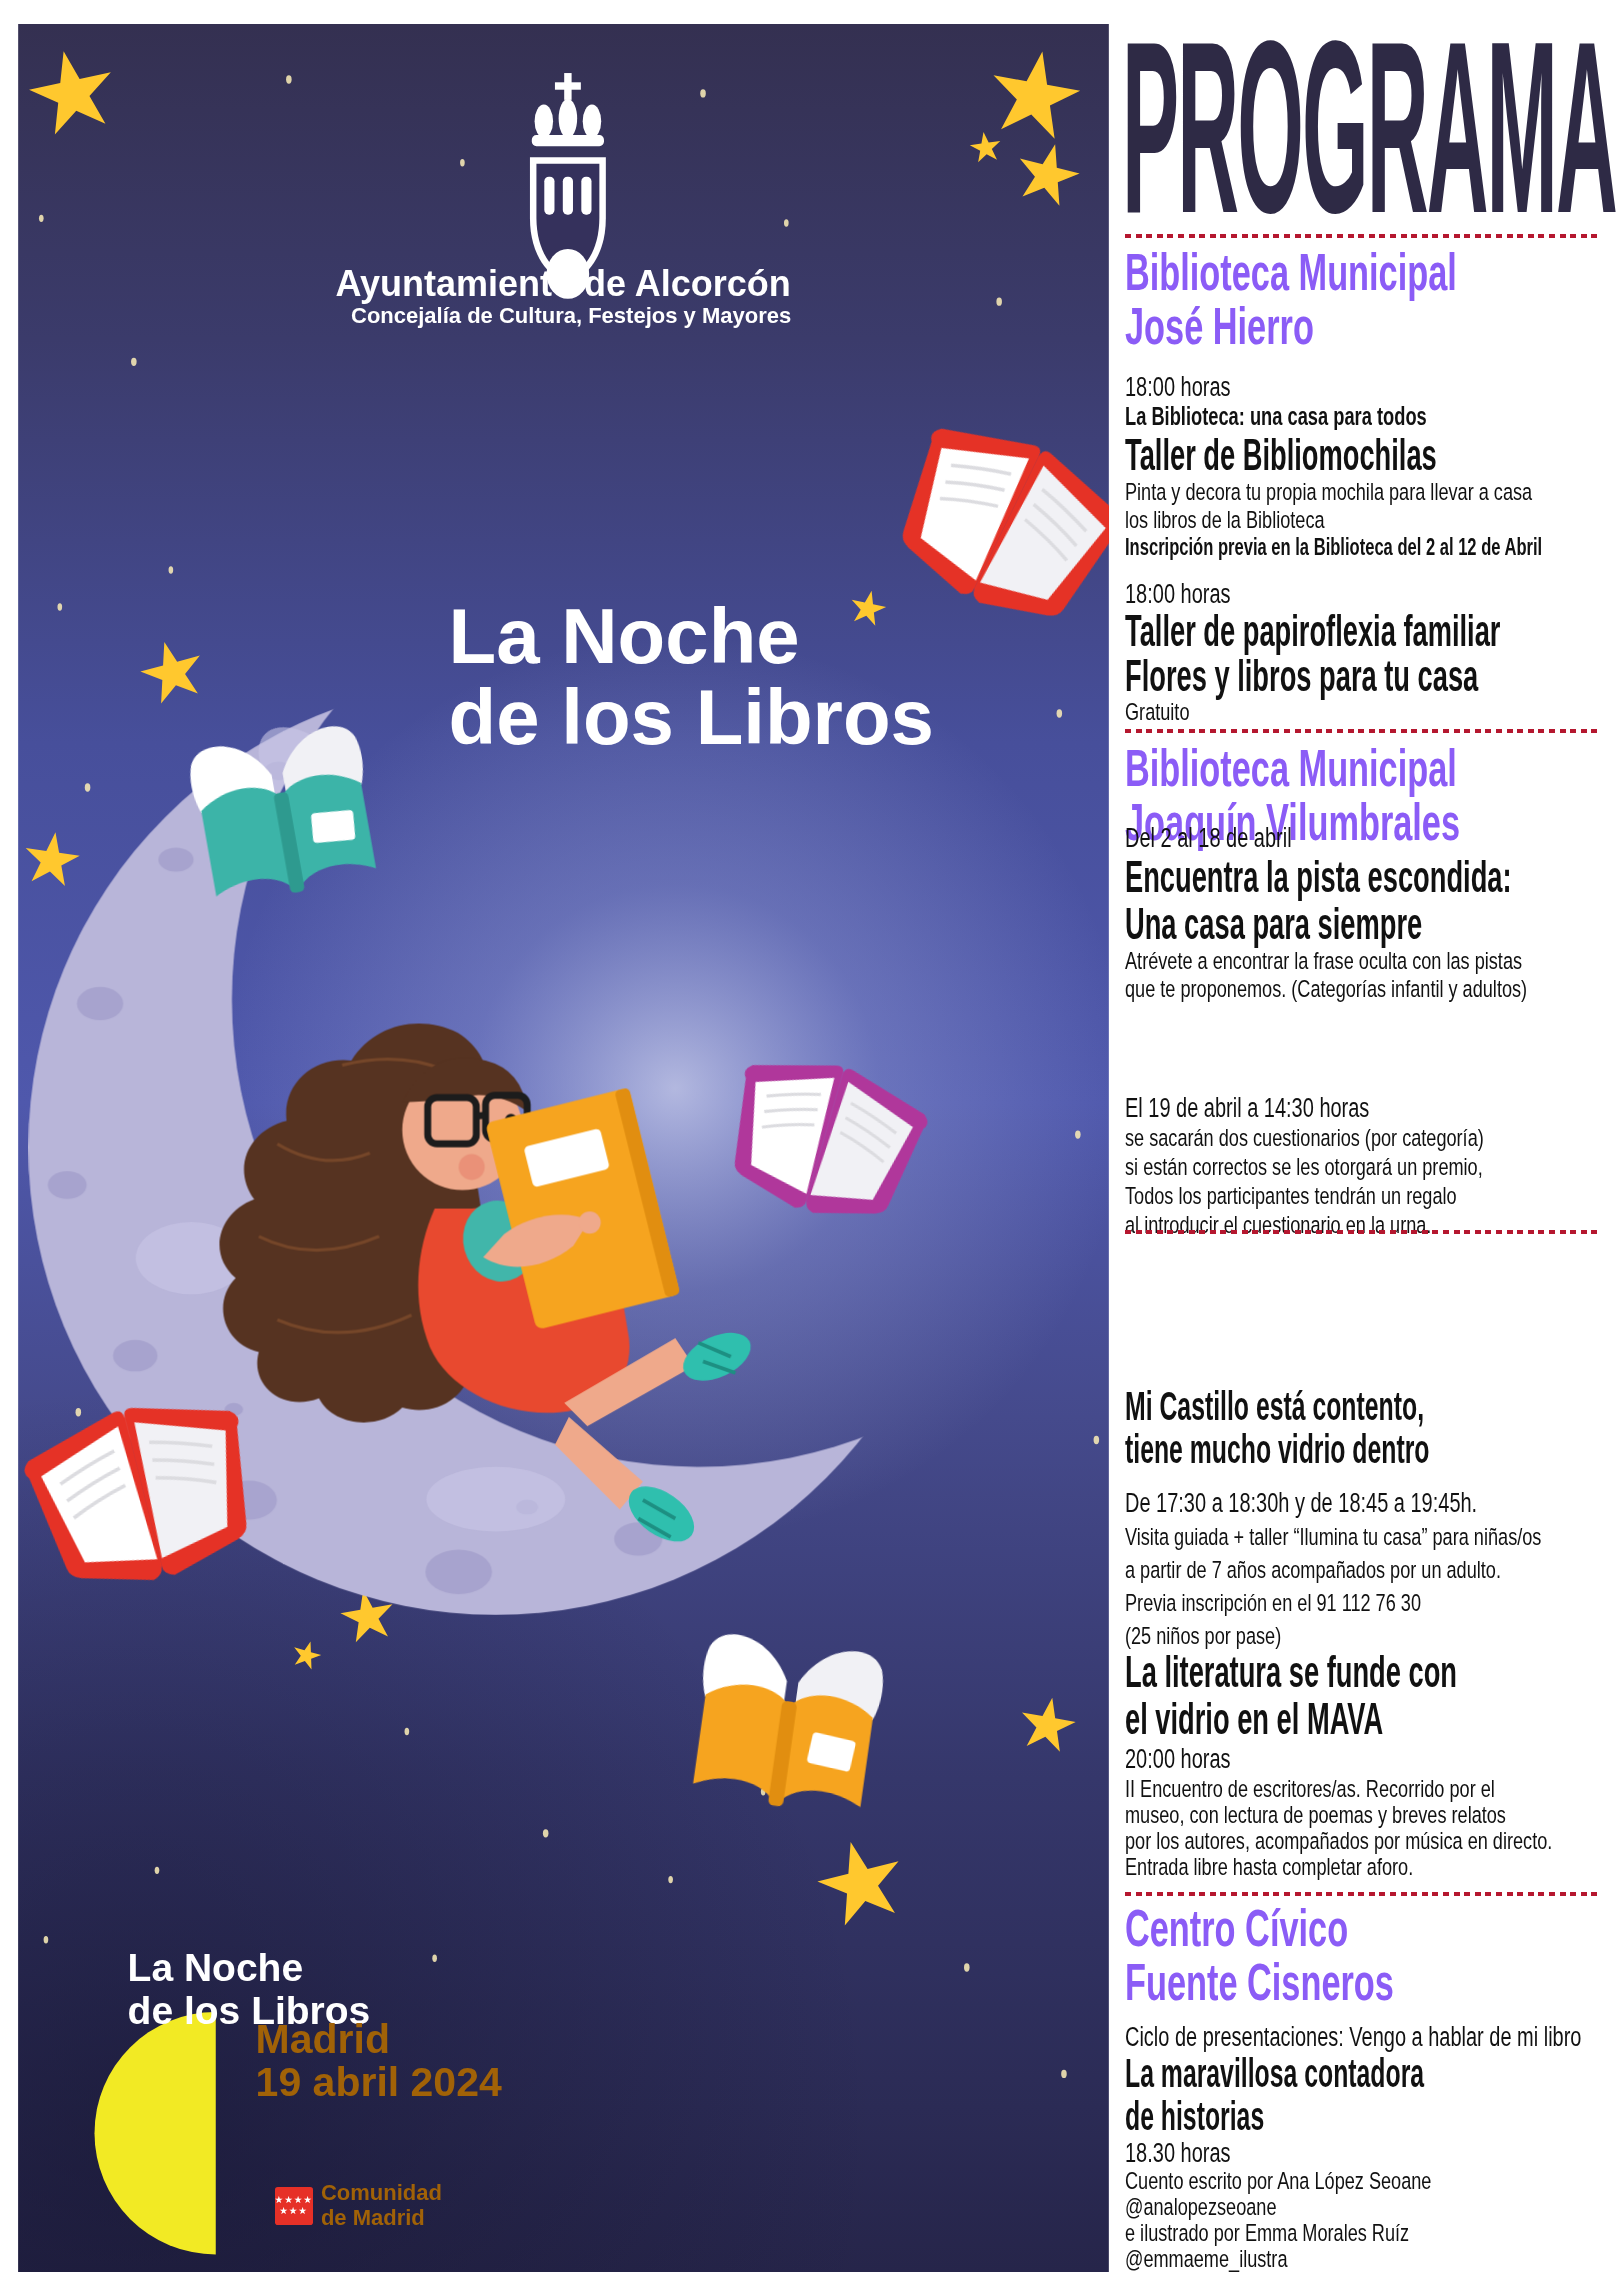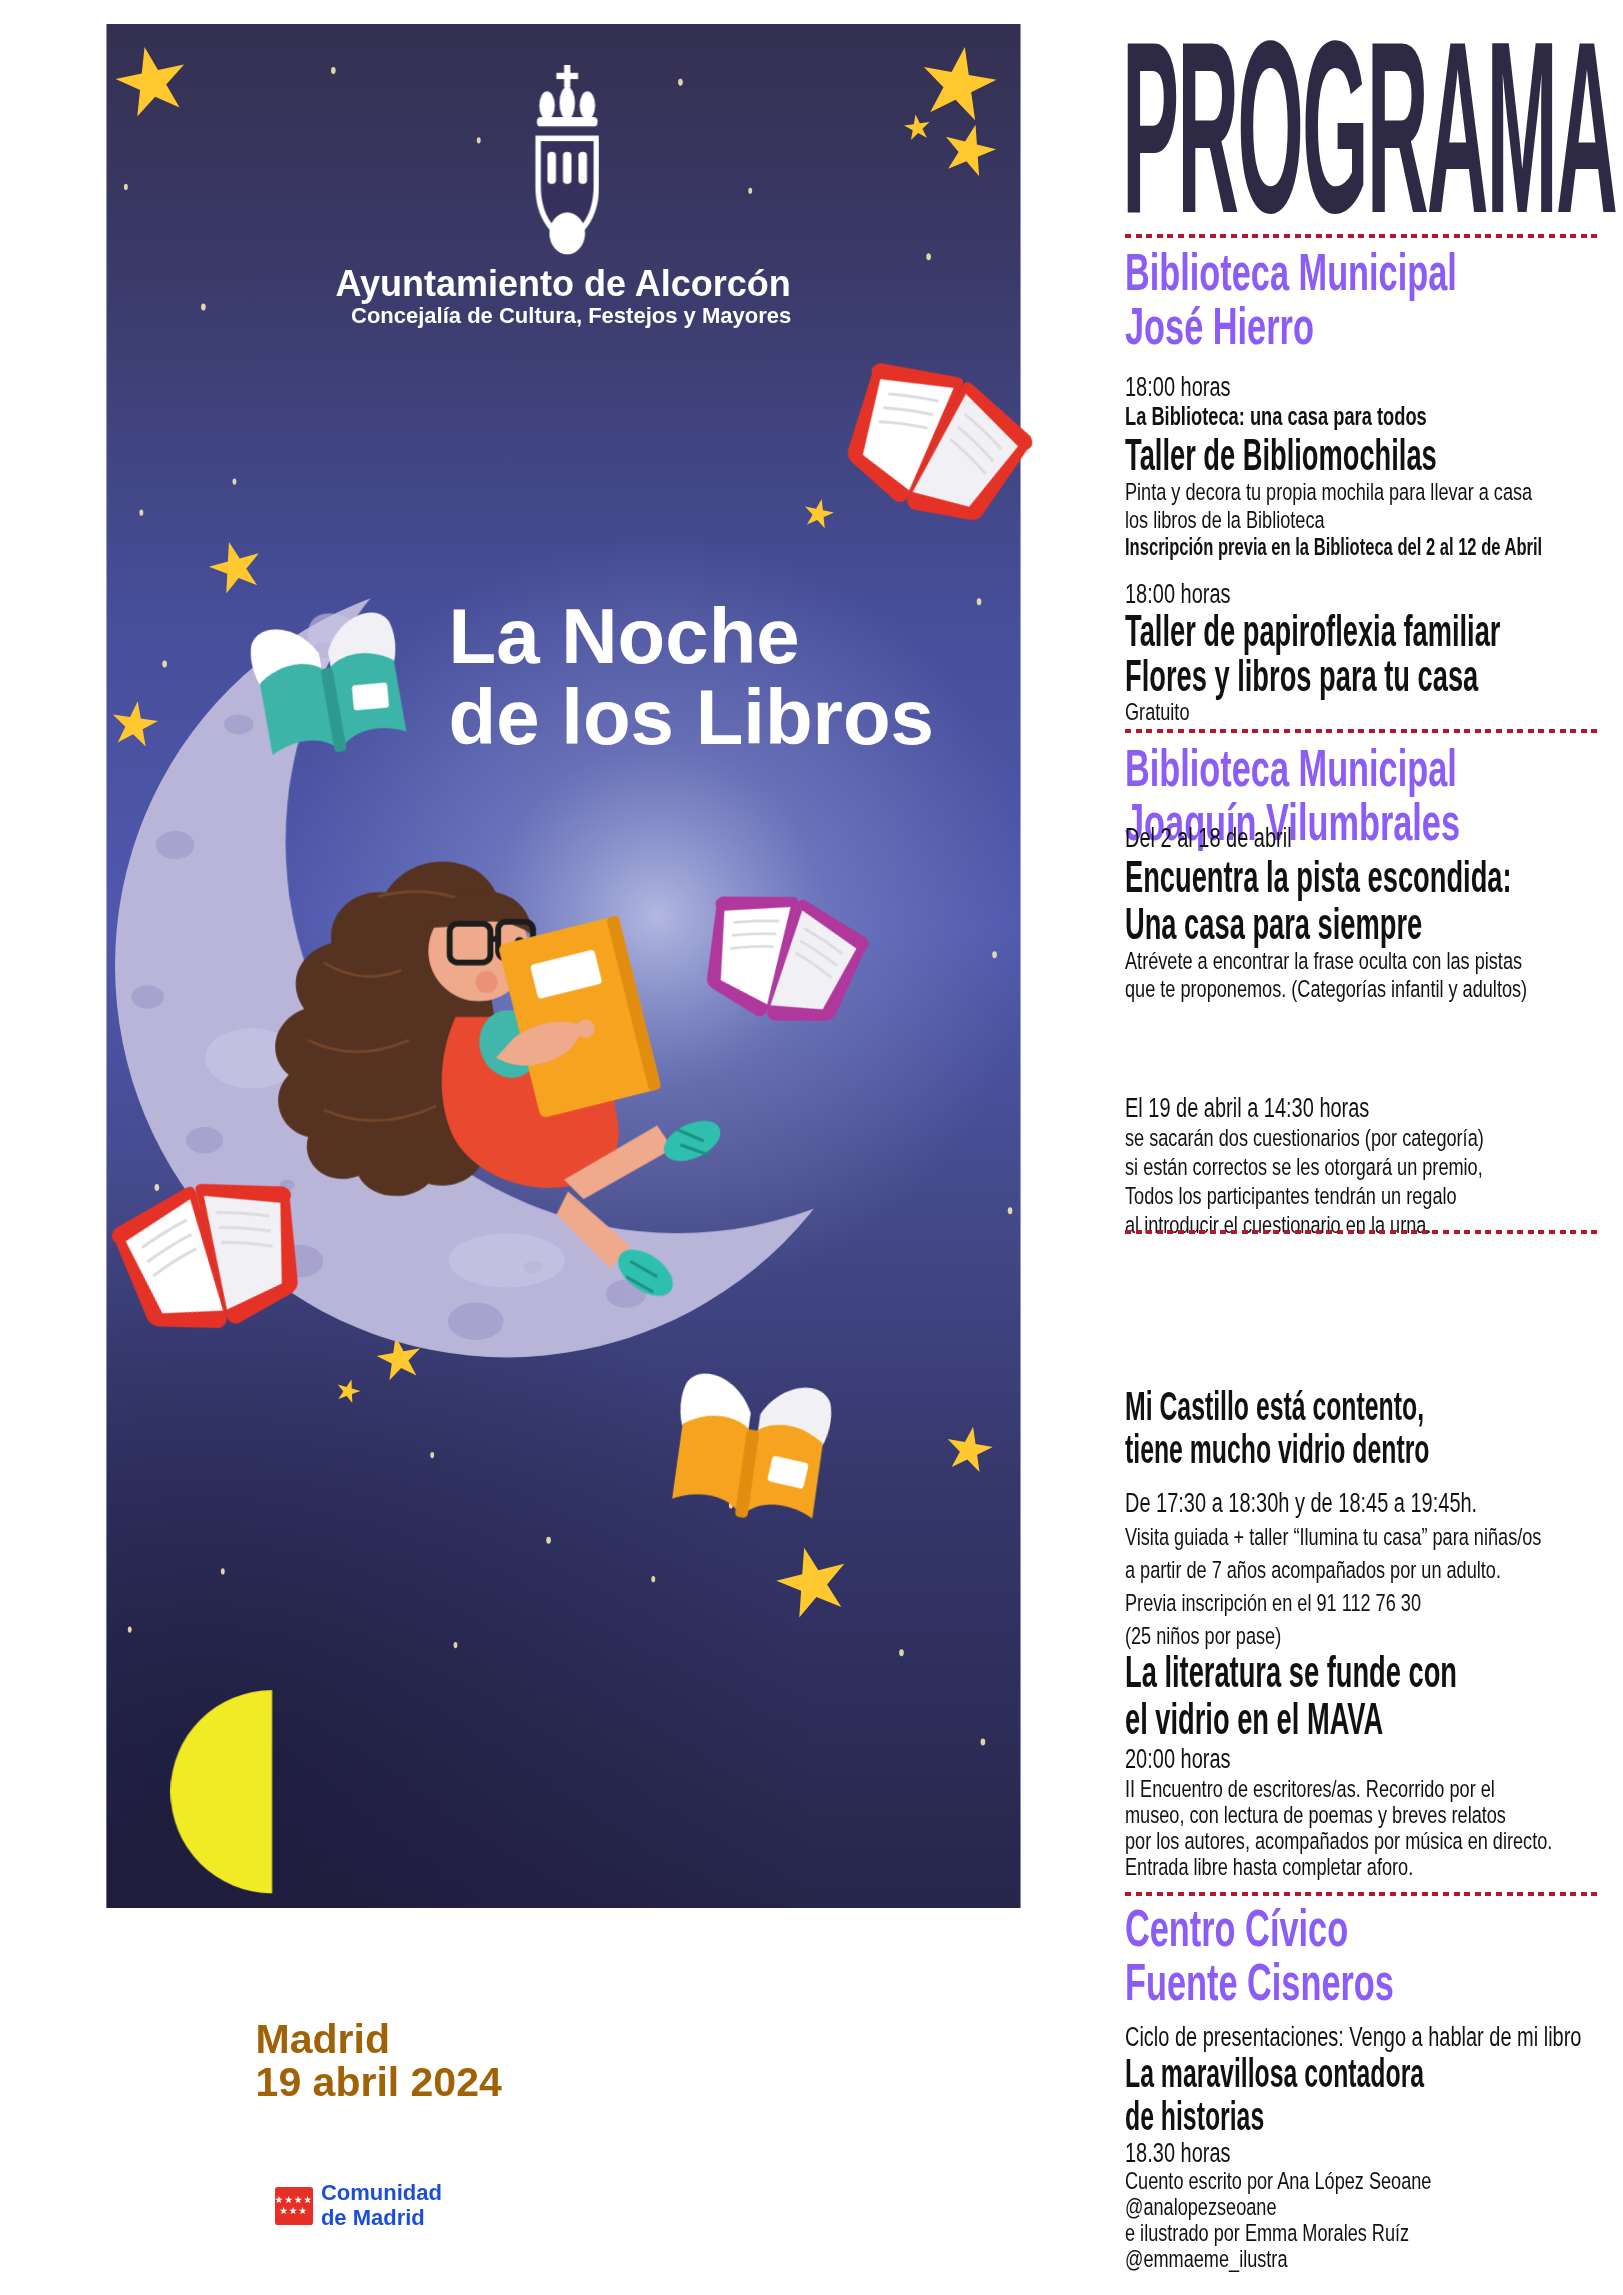--- a/index.html
+++ b/index.html
@@ -1,31 +1,31 @@
 <!DOCTYPE html>
 <html style="font-size:7.4px"><head>
 <meta charset="utf-8">
 <style>
   html,body{margin:0;padding:0;background:#ffffff;width:1623px;height:2295px;
     font-family:"Liberation Sans",sans-serif;position:relative;overflow:hidden;}
 
   
-  .poster{position:absolute;left:17.6px;top:24px;width:1091px;height:1884px;}
+  .poster{position:absolute;left:17.6px;top:24px;width:1091px;height:2248px;}
   .poster svg{position:absolute;left:0;top:0;width:100%;height:100%;}
   .ptxt{position:absolute;color:#fff;font-weight:bold;white-space:nowrap;}
   .org-title{top:240px;left:0;width:100%;text-align:center;font-size:36px;line-height:40px;}
   .org-dept{top:279px;left:0;width:100%;text-align:center;font-size:22px;line-height:25px;margin-left:8px;}
   .main-title{top:572px;left:431px;font-size:78px;line-height:81px;}
   .city-date{top:796px;left:431px;font-size:77px;line-height:83px;color:#ffe41c;}
   .f-title{top:1922px;left:110px;font-size:39px;line-height:43px;}
   .f-city{top:1994px;left:238px;font-size:41px;line-height:43px;color:#a16207;}
   .cam{position:absolute;left:257px;top:2157px;display:flex;align-items:center;}
   .cam-flag{width:38px;height:38px;background:#e63027;border-radius:2.8px;color:#fff;
     text-align:center;font-size:9.7px;line-height:11.6px;letter-spacing:0.9px;padding-top:7.4px;box-sizing:border-box;}
-  .cam-text{margin-left:8.3px;color:#1d4ed8;font-weight:bold;font-size:22px;line-height:24.5px;white-space:nowrap;}
+  .cam-text{margin-left:8.3px;color:#a16207;font-weight:bold;font-size:22px;line-height:24.5px;white-space:nowrap;}
 
   
   .program{position:absolute;left:1125px;top:0;width:481px;height:2295px;color:#111;}
   .prog-title{position:absolute;top:4.6px;left:-2.8px;margin:0;font-size:245px;line-height:1;
     font-weight:bold;letter-spacing:-5.6px;color:#2e2a45;transform:scaleX(.35);
     transform-origin:0 0;white-space:nowrap;}
   .sep{position:absolute;left:0;width:477px;height:3.7px;
     background:repeating-linear-gradient(90deg,#b5172f 0 6px,transparent 6px 10.6px);}
   .blk{position:absolute;left:0;width:481px;}
   .blk > div{transform-origin:0 0;white-space:nowrap;}

